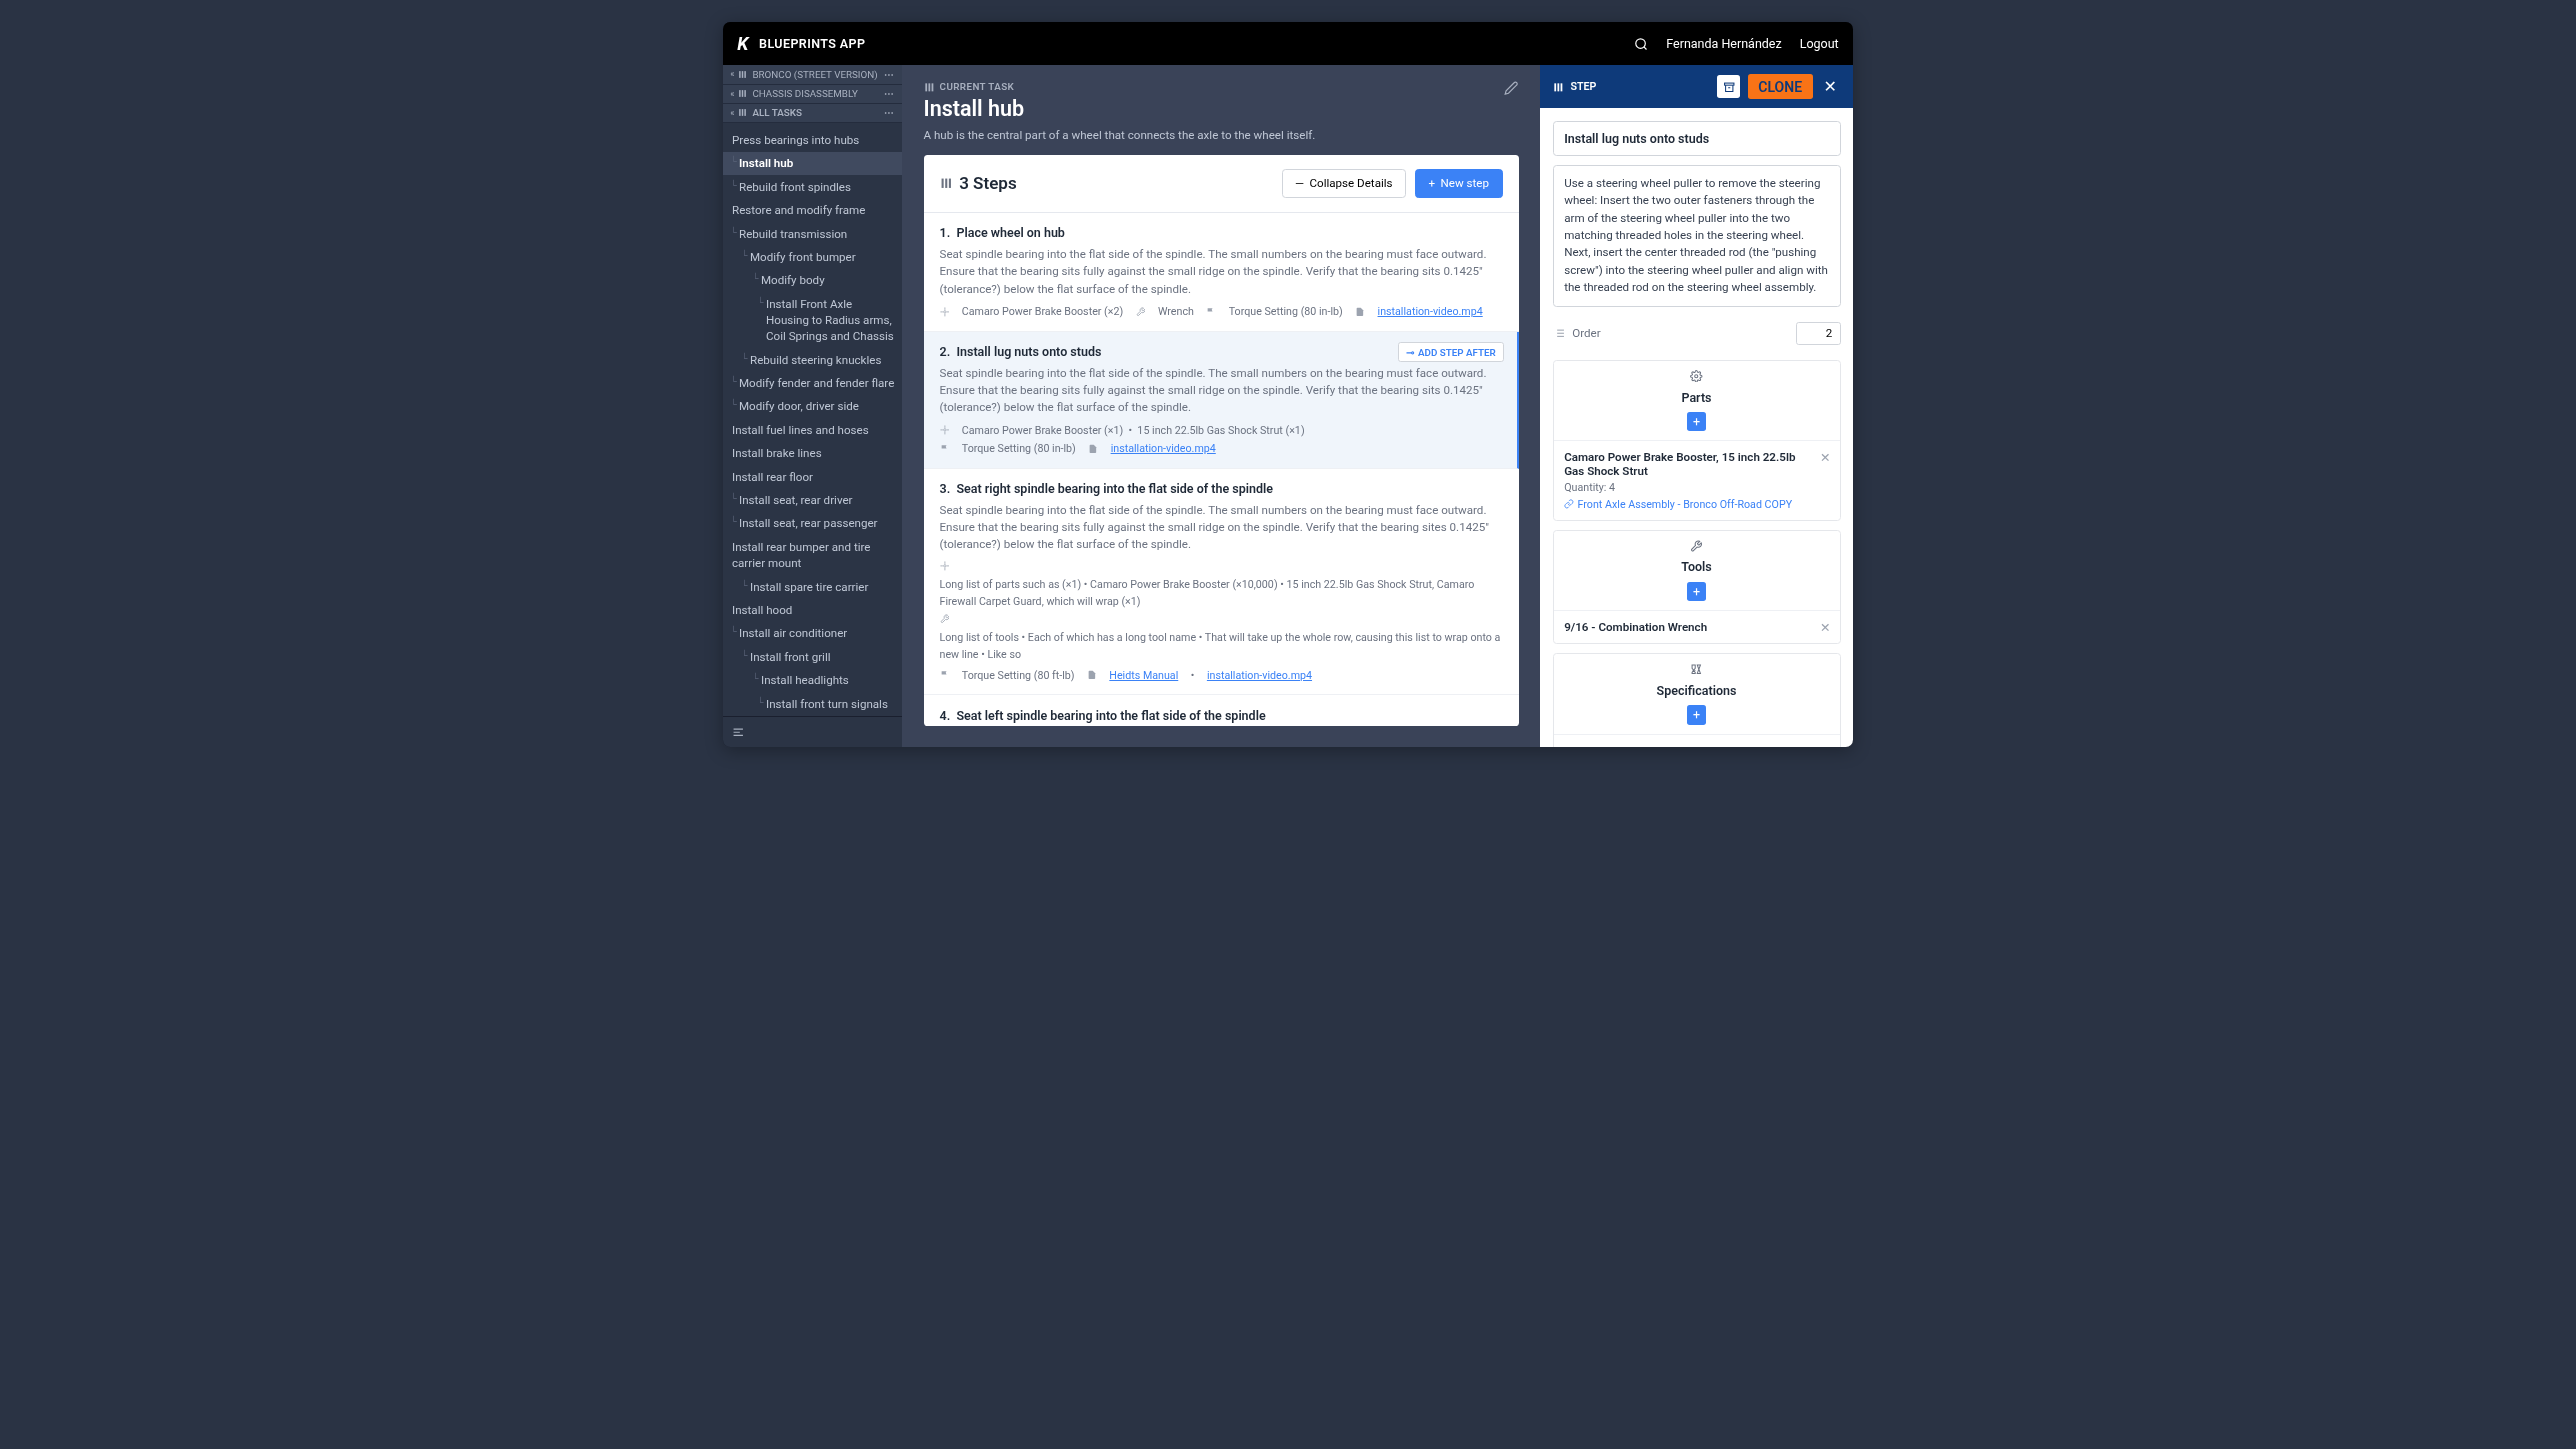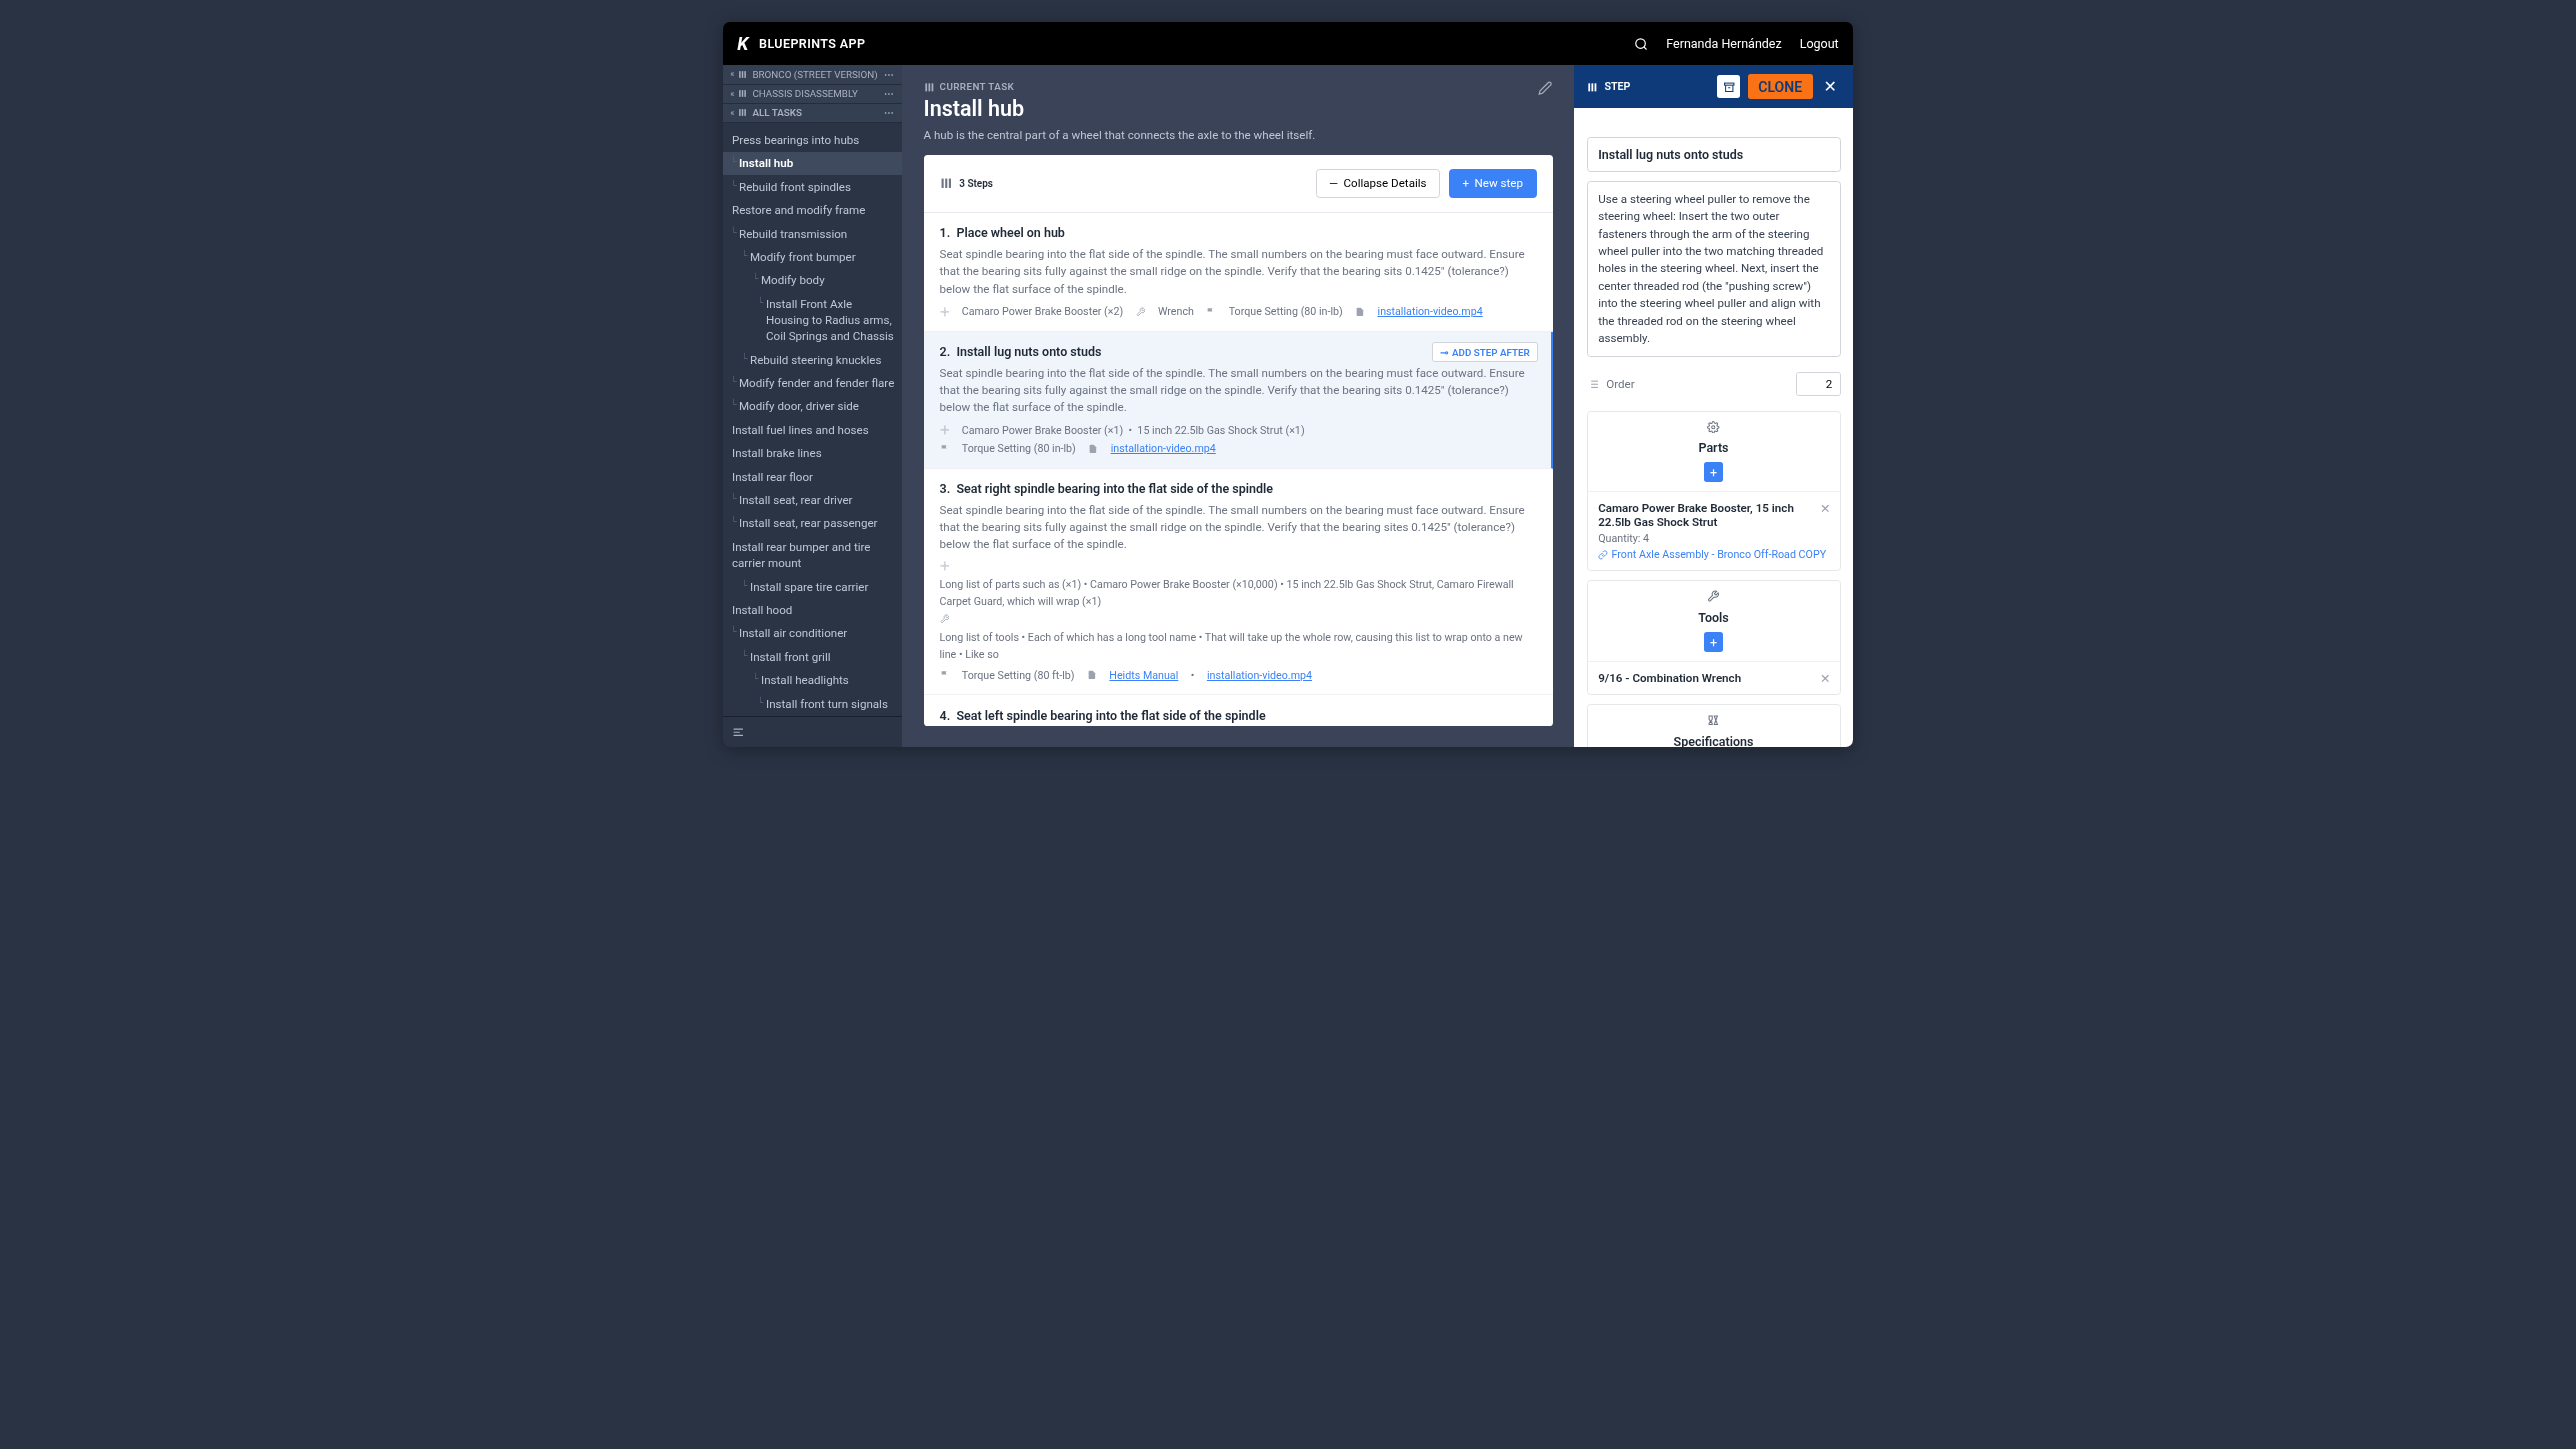--- a/index.html
+++ b/index.html
@@ -36,36 +36,36 @@
 
 
 .main { flex: 1; background: #3a4358; display: flex; flex-direction: column; overflow: hidden; }
 .main-header { padding: 16px 21.5px 12.5px; color: #e8ecf3; position: relative; }
 .current-task-label { font-size: 9.8px; font-weight: 600; color: #a8b0bf; letter-spacing: 0.4px; display: flex; align-items: center; gap: 5.4px; }
 .task-title { font-size: 21.5px; font-weight: 600; margin-top: 3.6px; color: #fff; }
 .task-desc { font-size: 11.6px; color: #bfc7d5; margin-top: 7.2px; }
 .edit-icon { position: absolute; right: 21.5px; top: 16px; cursor: pointer; color: #a8b0bf; }
 .steps-card { background: #fff; margin: 0 21.5px 21.5px; border-radius: 3.6px; flex: 1; overflow-y: auto; }
 .steps-header { display: flex; align-items: center; padding: 14.3px 16px; border-bottom: 0.9px solid #e5e8ee; }
-.steps-count { font-size: 10px; font-weight: 600; color: #1f2937; display: flex; align-items: center; gap: 7.2px; }
+.steps-count { font-size: 17px; font-weight: 600; color: #1f2937; display: flex; align-items: center; gap: 7.2px; }
 .steps-actions { margin-left: auto; display: flex; gap: 9px; }
 .btn { padding: 6.3px 12.5px; border-radius: 3.6px; font-size: 11.6px; cursor: pointer; border: 0.9px solid #d1d5db; background: #fff; display: inline-flex; align-items: center; gap: 5.4px; }
 .btn-primary { background: #3b82f6; color: #fff; border-color: #3b82f6; }
 .step-item { padding: 12.5px 16px; border-bottom: 0.9px solid #eef0f4; position: relative; }
 .step-item.active { background: #f0f5fb; border-right: 2.7px solid #3b82f6; }
 .step-title { font-size: 12.5px; font-weight: 600; color: #1f2937; margin-bottom: 5.4px; }
 .step-body { font-size: 11.6px; color: #6b7280; line-height: 1.5; margin-bottom: 7.2px; }
 .step-meta { font-size: 10.7px; color: #6b7280; display: flex; flex-wrap: wrap; gap: 12.5px; align-items: center; margin-top: 5.4px; }
 .step-meta .link { color: #3b82f6; text-decoration: underline; cursor: pointer; }
 .step-meta-row { display: flex; flex-wrap: wrap; gap: 5.4px; align-items: center; font-size: 10.7px; color: #6b7280; margin-top: 3.6px; line-height: 1.6; }
 .add-step-after { position: absolute; right: 12.5px; top: 10.7px; font-size: 9.8px; font-weight: 600; color: #3b82f6; background: #fff; border: 0.9px solid #d1d5db; padding: 3.6px 7.2px; border-radius: 2.7px; cursor: pointer; display: flex; align-items: center; gap: 3.6px; }
 .meta-icon { color: #9ca3af; font-size: 9.8px; }
 
 
-.detail { width: 279px; background: #fff; display: flex; flex-direction: column; gap: 16px; }
+.detail { width: 313px; background: #fff; display: flex; flex-direction: column; }
 .detail-header { background: #0e3a7a; color: #fff; padding: 9px 12.5px; display: flex; align-items: center; gap: 7.2px; }
 .detail-header-label { font-size: 10.7px; font-weight: 600; flex: 1; }
 .detail-header .icon-btn { background: #fff; color: #0e3a7a; border-radius: 2.7px; width: 23px; height: 23px; display: flex; align-items: center; justify-content: center; cursor: pointer; }
 .clone-btn { background: #f97316; color: #0e3a7a; padding: 4.5px 10.7px; border-radius: 2.7px; font-size: 14px; font-weight: 600; cursor: pointer; }
 .close-btn { cursor: pointer; font-size: 16px; padding: 0 3.6px; }
 .detail-body { flex: 1; overflow-y: auto; padding: 12.5px; }
 .field-box { border: 0.9px solid #d1d5db; border-radius: 3.6px; padding: 9px 10.7px; margin-bottom: 9px; }
 .field-title { font-size: 12.5px; font-weight: 600; color: #1f2937; }
 .field-desc { font-size: 11.6px; color: #374151; line-height: 1.5; }
 .order-row { display: flex; align-items: center; gap: 7.2px; margin: 15px 0; }

